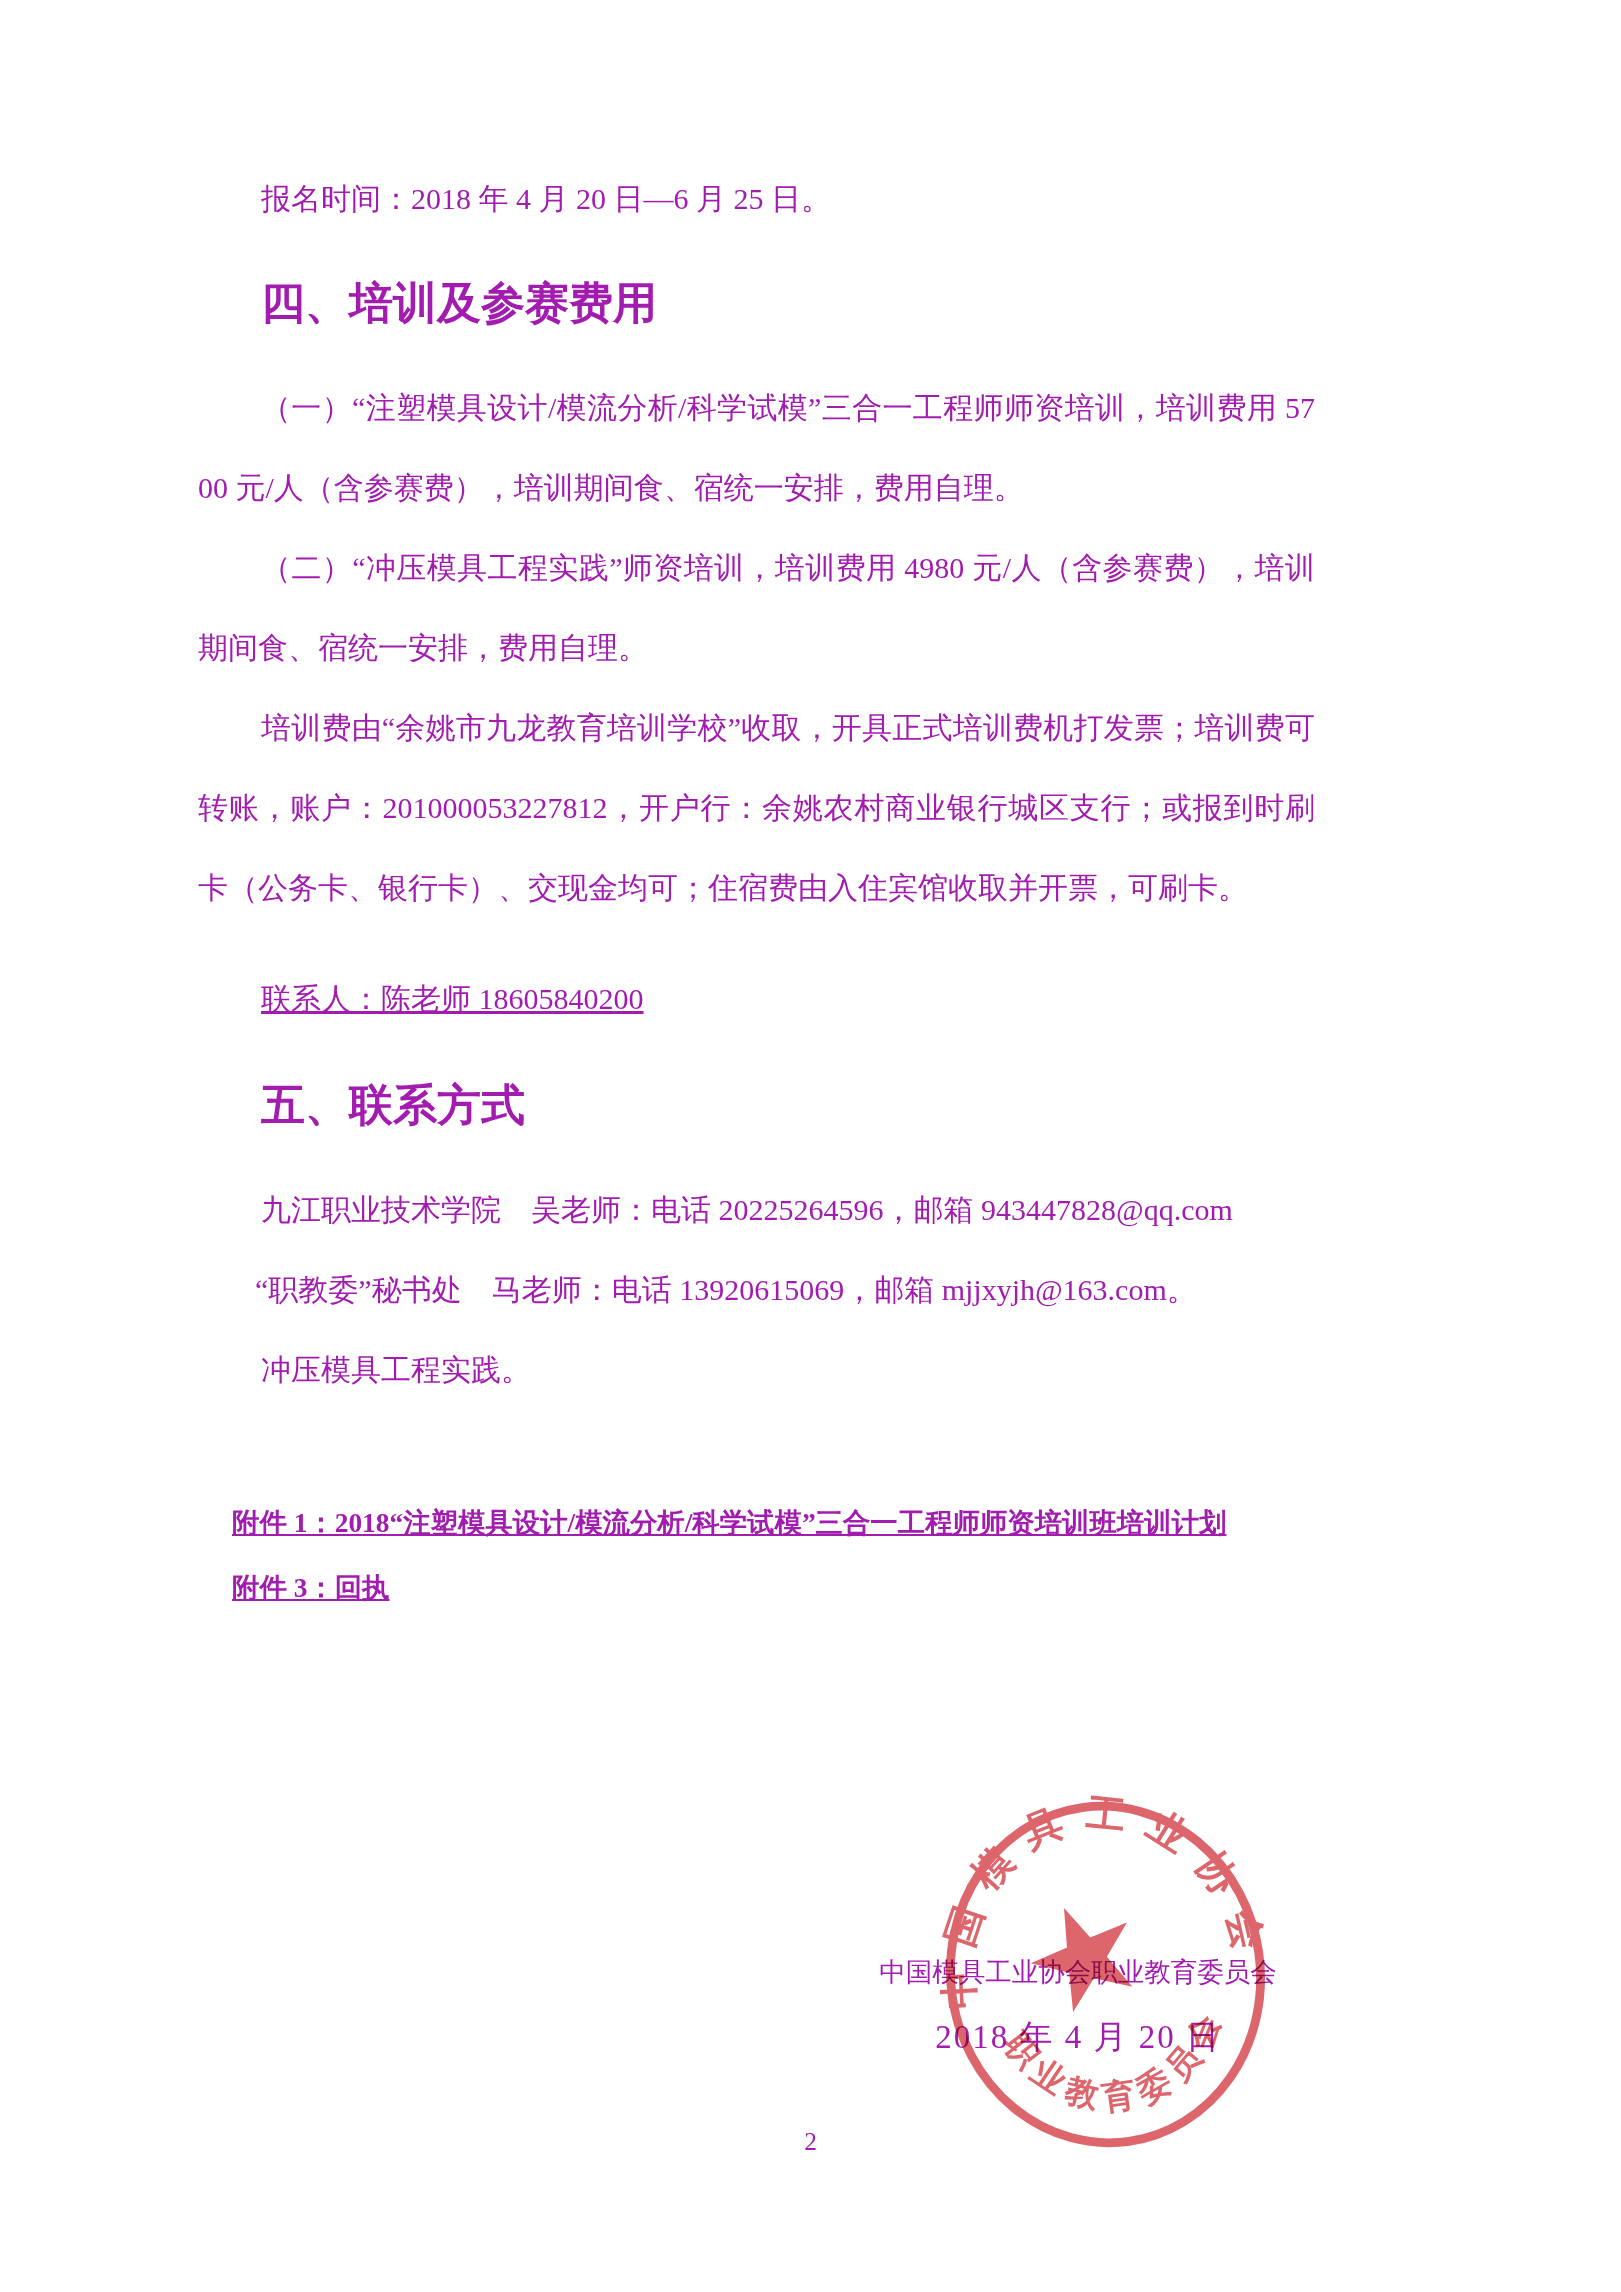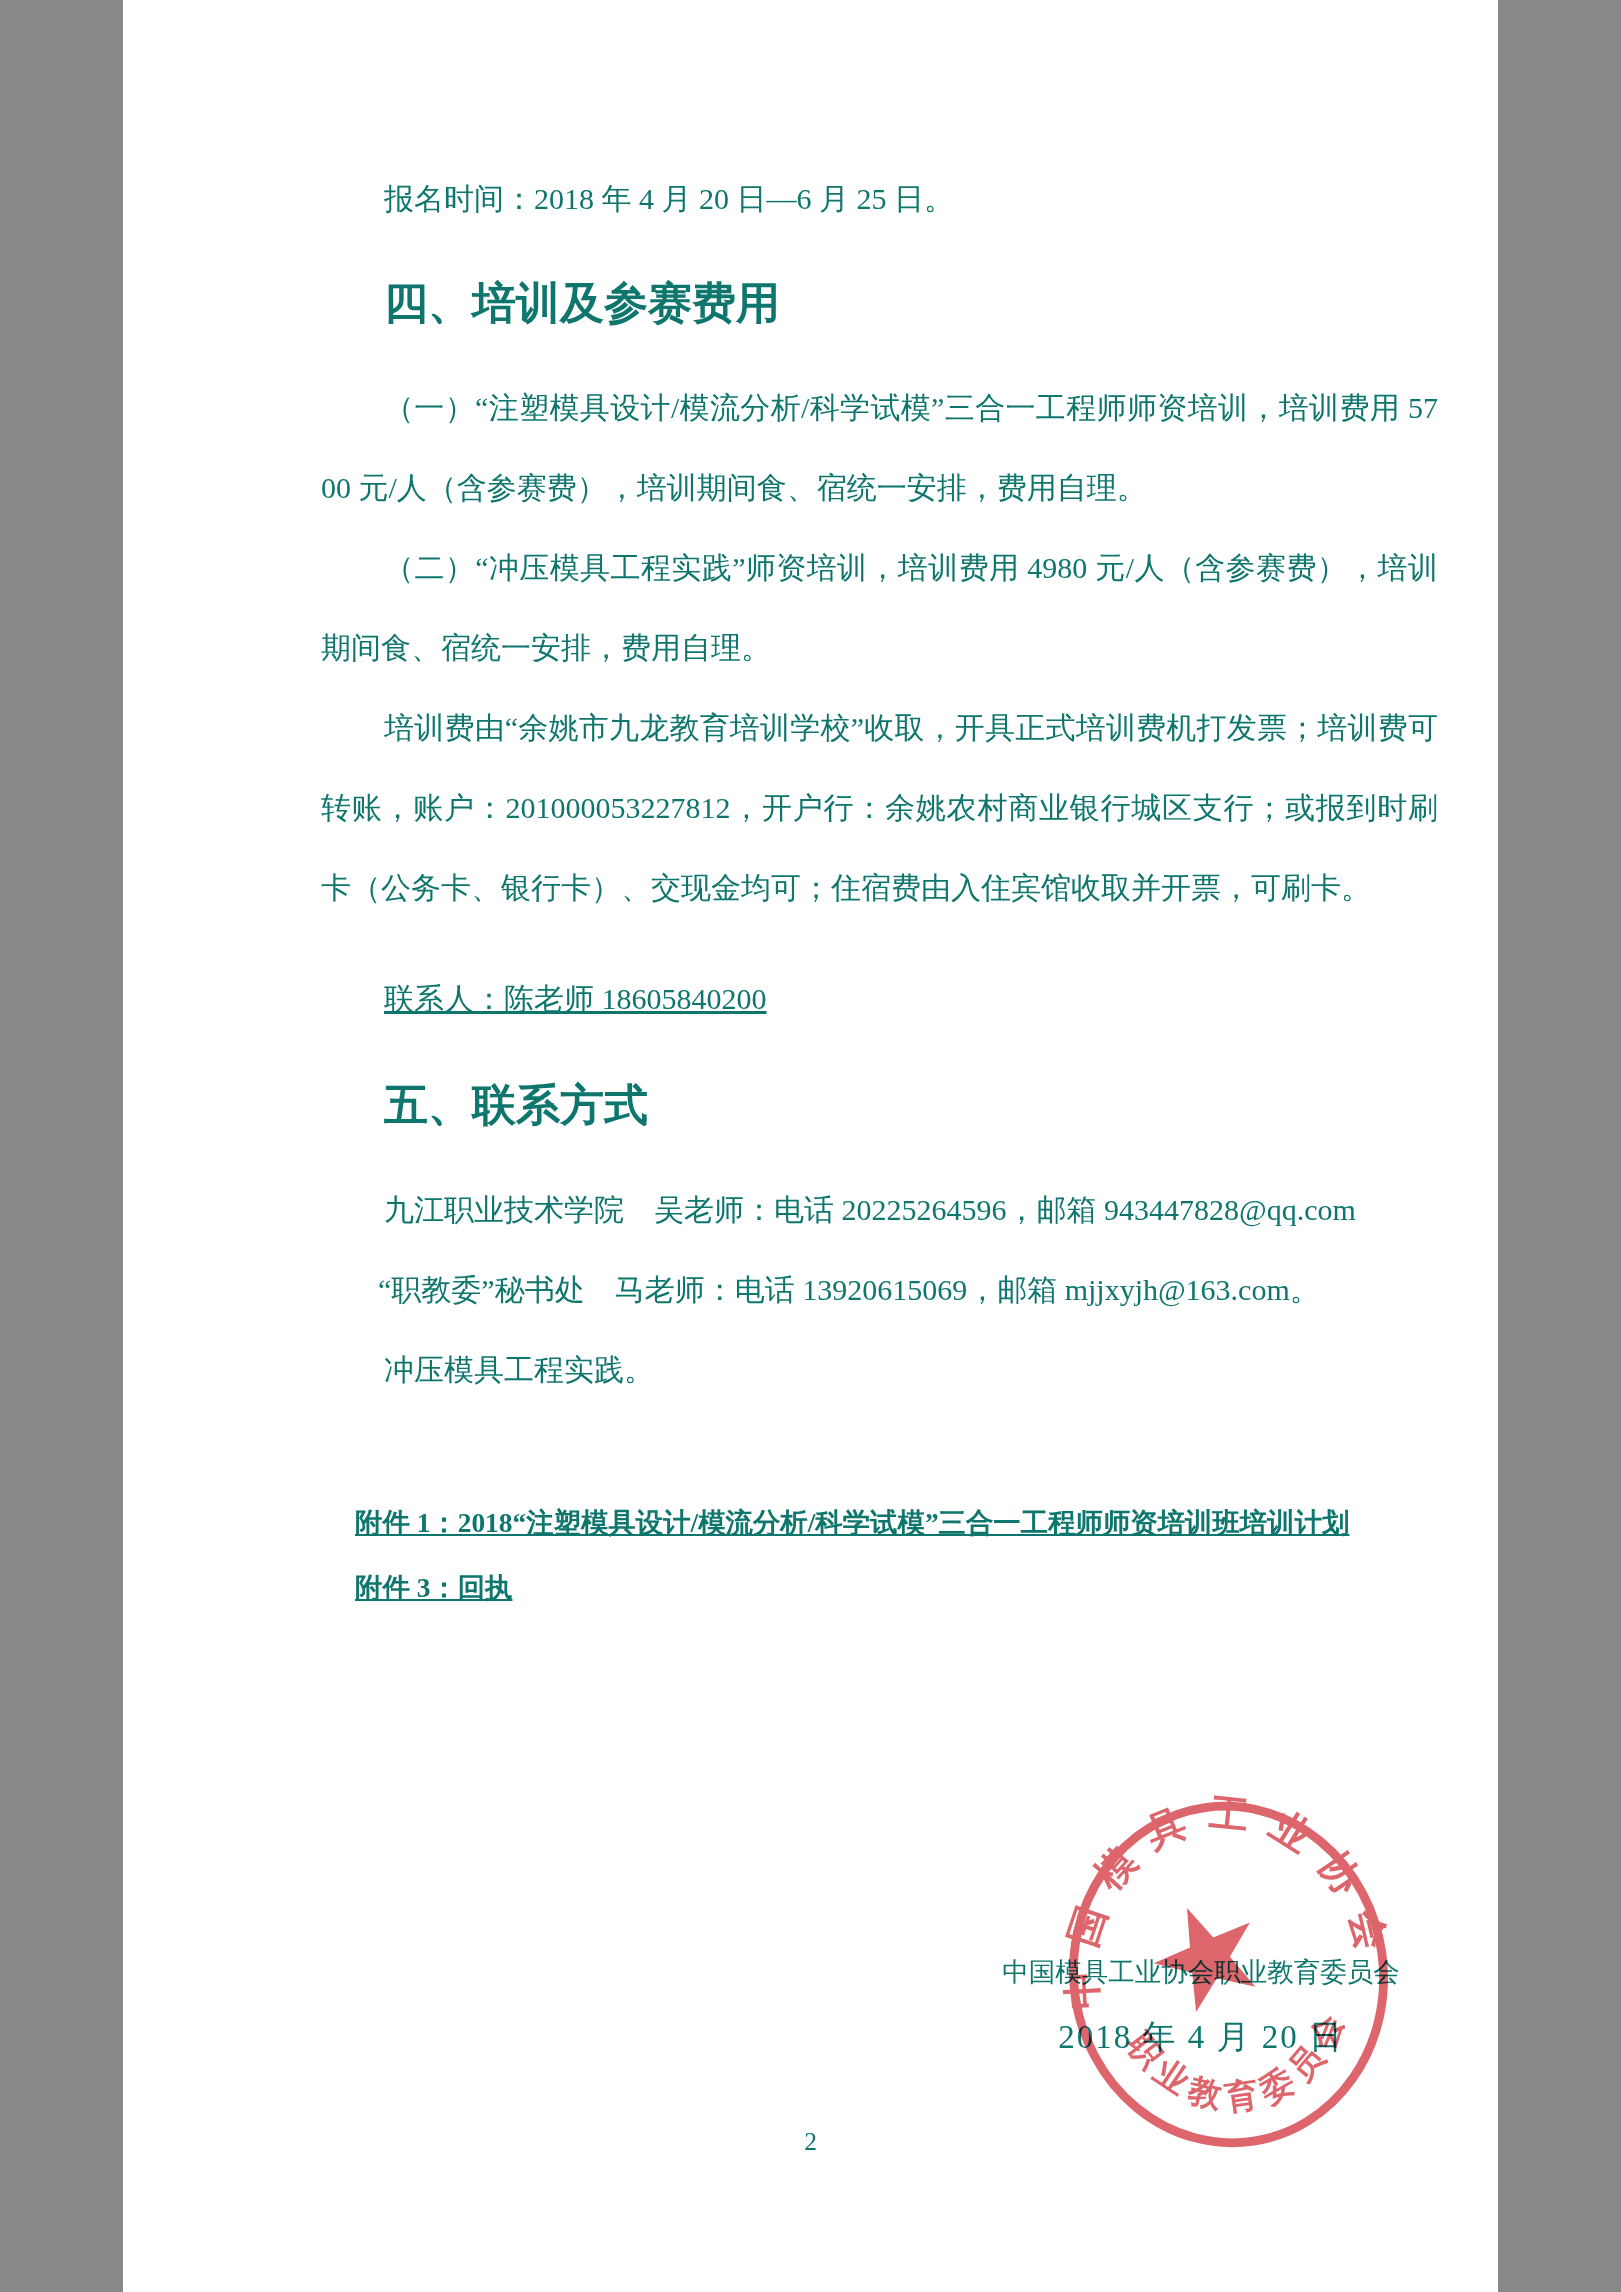--- a/index.html
+++ b/index.html
@@ -1,22 +1,22 @@
 <!DOCTYPE html>
 <html><head>
 <meta charset="utf-8">
 <style>
   html,body{margin:0;padding:0;background:#888;}
   .page{
     position:relative;
-    width:1375px;height:2293px;
+    width:1621px;height:2293px;
     margin:0 auto;
     background:#ffffff;
     font-family:"Liberation Serif","DejaVu Serif",serif;
-    color:#0f766e;
+    color:#a21caf;
     overflow:hidden;
   }
   
   .main-text{
     position:absolute;
     left:198px;top:159px;width:1117px;
     font-size:30px;
     line-height:80px;
     text-align:justify;
     word-break:break-all;

